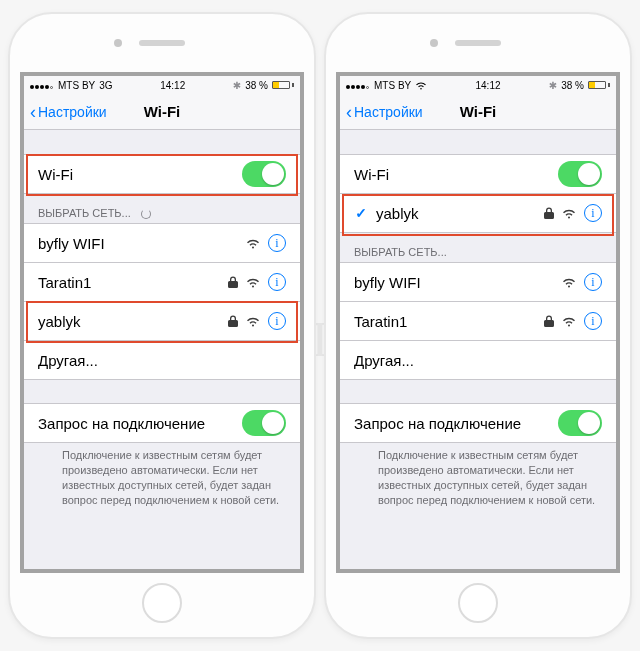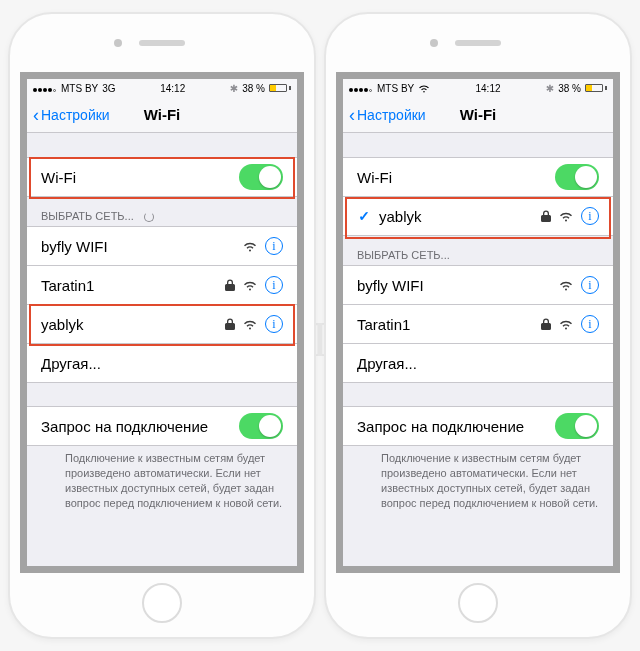--- a/index.html
+++ b/index.html
@@ -28,21 +28,21 @@
     width: 8px; height: 8px; background: #c7c7c7; border-radius: 50%;
   }
   .home {
     position: absolute; bottom: 14px; left: 50%; transform: translateX(-50%);
     width: 40px; height: 40px; border: 2px solid #dcdcdc; border-radius: 50%;
     background: #fff;
   }
   .screen {
     width: 100%; height: 100%;
     background: #efeff4;
-    border: 7px solid #a3a3a3;
+    border: 4px solid #a3a3a3;
     display: flex; flex-direction: column;
     font-size: 13px;
     position: relative;
   }
   .statusbar {
     height: 18px; background: #f7f7f9;
     display: flex; align-items: center; justify-content: space-between;
     padding: 0 6px; font-size: 10px; color: #000;
   }
   .sb-left, .sb-right { display: flex; align-items: center; gap: 4px; }

